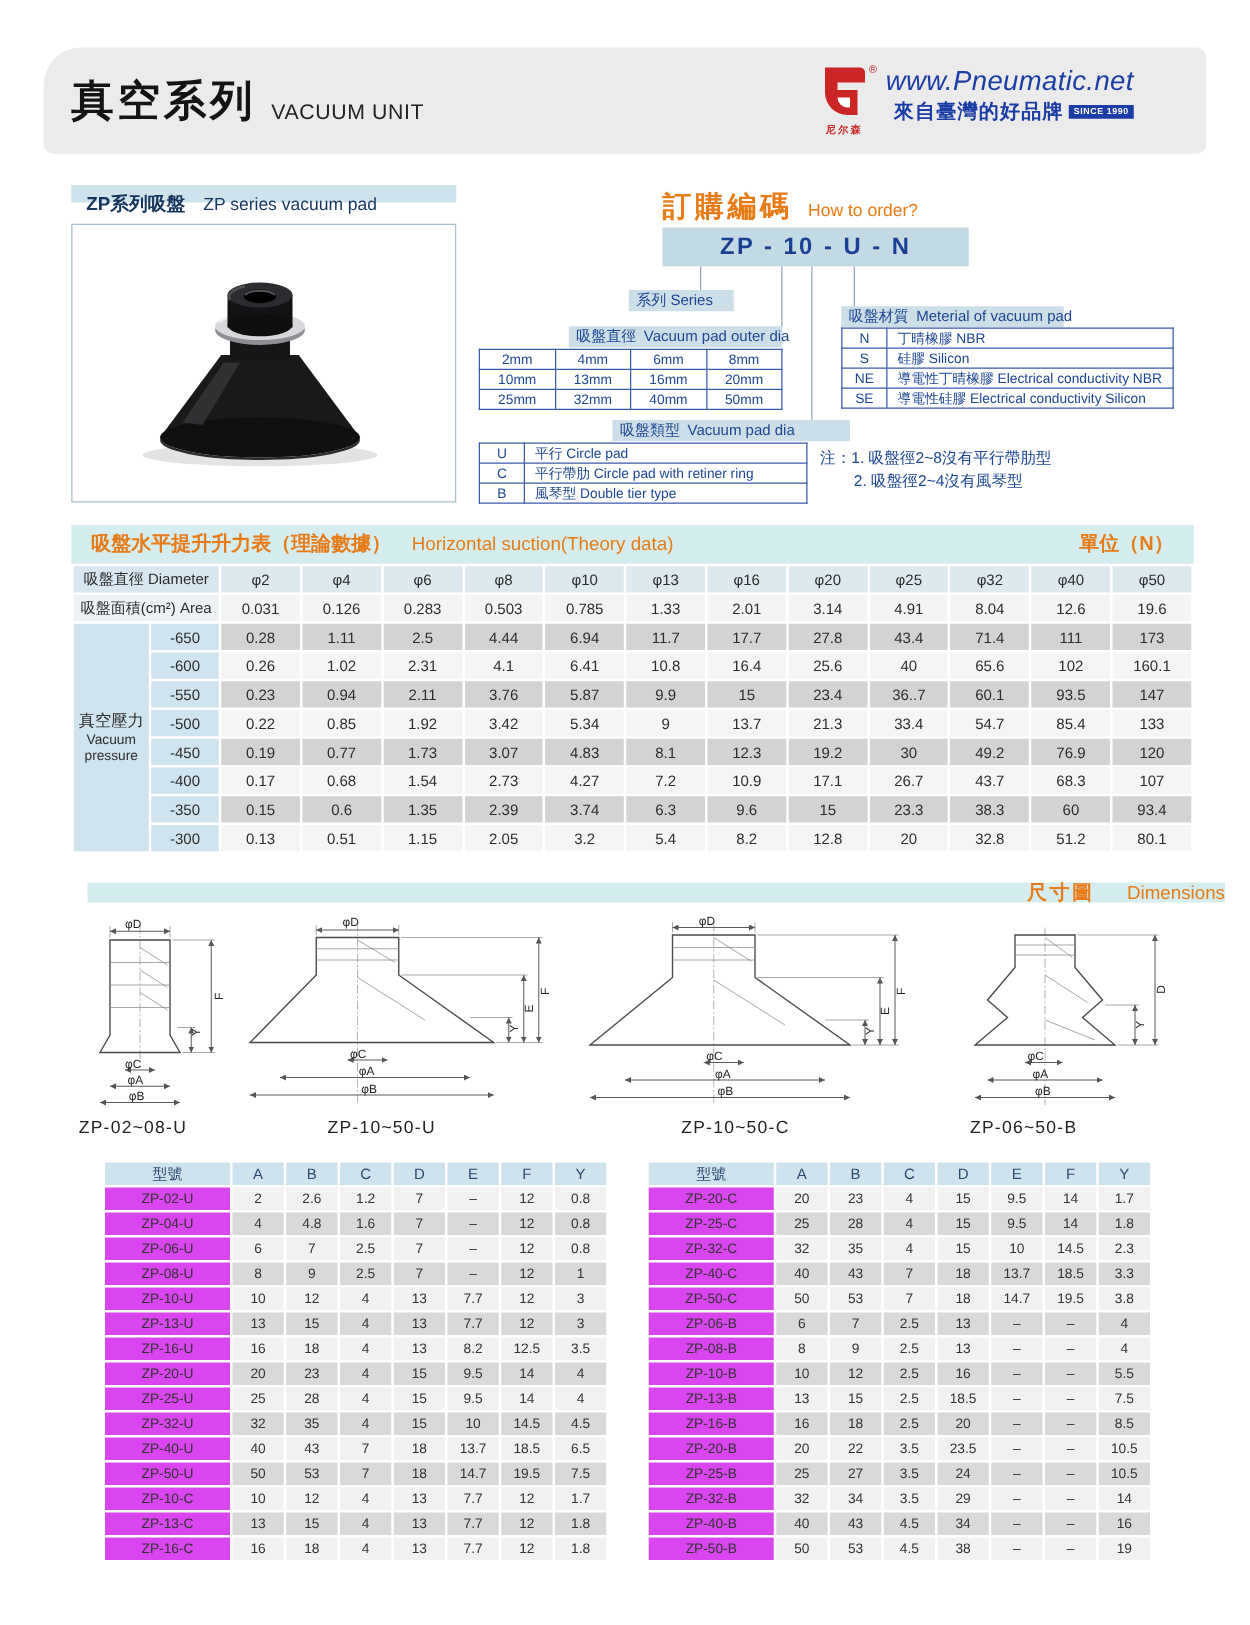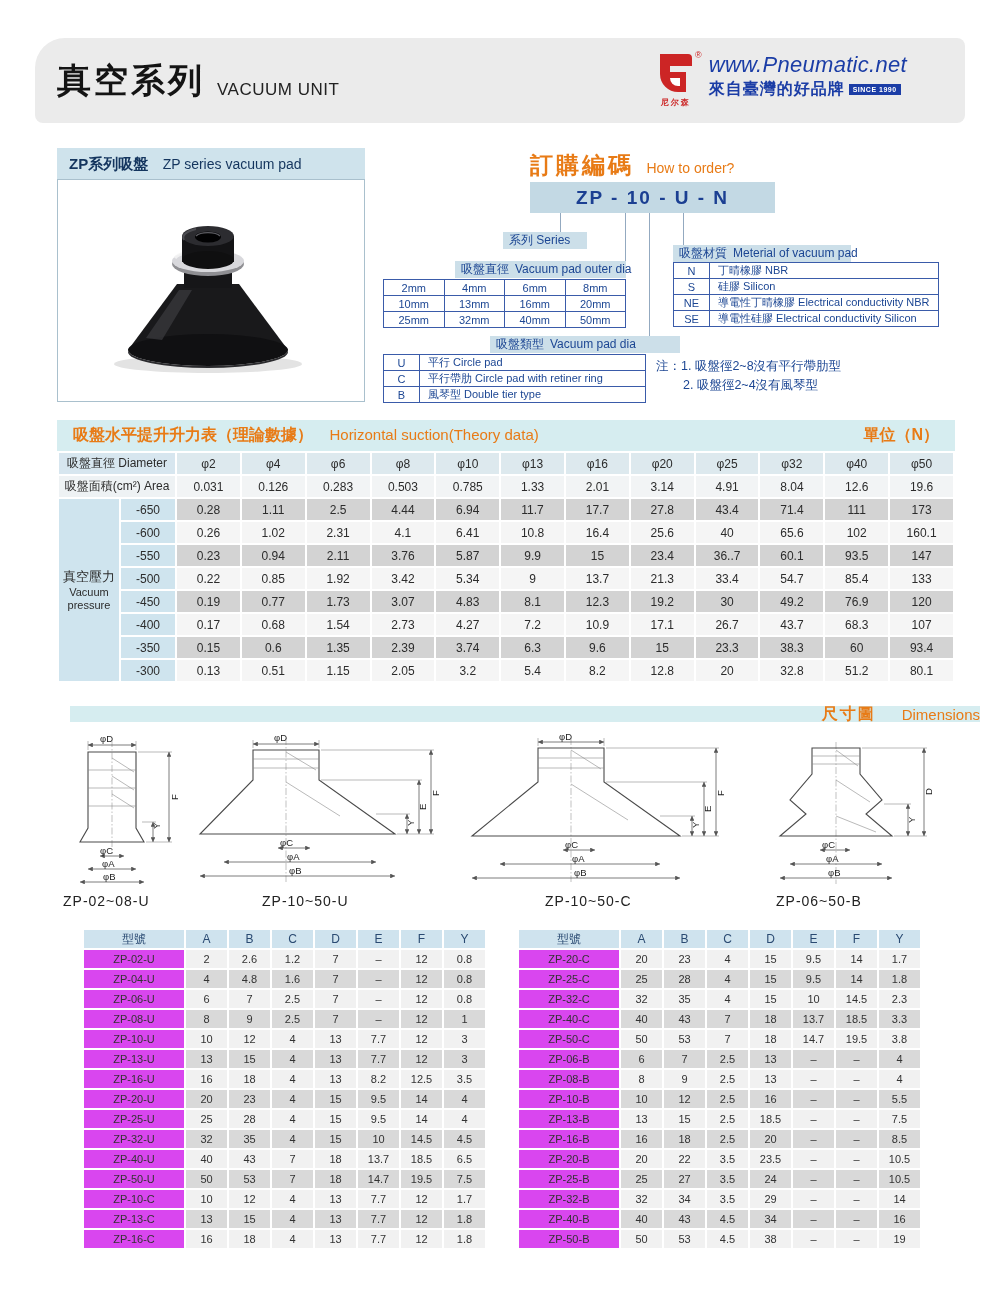--- a/index.html
+++ b/index.html
@@ -7,26 +7,26 @@
 
   
   .topband{position:absolute;left:35px;top:38px;width:930px;height:85px;background:#ebebeb;border-radius:30px 8px 8px 8px;}
   .t-zh{position:absolute;left:22px;top:20px;font-size:34px;font-weight:bold;color:#141414;letter-spacing:3px;}
   .t-en{position:absolute;left:182px;top:42px;font-size:17px;font-weight:normal;color:#222;letter-spacing:.5px;}
   .logo{position:absolute;right:58px;top:14px;display:flex;gap:9px;align-items:flex-start;}
   .logo-mark-wrap{position:relative;width:48px;text-align:center;}
   .reg{position:absolute;top:-2px;right:-2px;font-size:9px;color:#cc2525;}
   .logo-cn{font-size:8px;color:#cc2525;letter-spacing:2px;margin-top:-1px;font-weight:bold;}
   .logo-url{font-size:22px;font-weight:normal;font-style:italic;color:#1b3da6;letter-spacing:.3px;}
-  .logo-line2{margin-top:1px;display:flex;align-items:center;gap:4px;}
+  .logo-line2{margin-top:1px;display:flex;align-items:center;gap:4px;justify-content:flex-end;}
   .logo-slogan{font-size:16px;font-weight:bold;color:#1b3da6;letter-spacing:1px;}
   .logo-since{font-size:7px;font-weight:bold;color:#fff;background:#1b3da6;padding:2px 4px;letter-spacing:.5px;}
 
   
-  .prod-head{position:absolute;left:57px;top:148px;width:308px;height:31px;background:#cfe3ec;line-height:31px;padding-left:12px;box-sizing:border-box;}
+  .prod-head{position:absolute;left:57px;top:148px;width:308px;height:14px;background:#cfe3ec;line-height:31px;padding-left:12px;box-sizing:border-box;}
   .ph-zh{font-size:15px;font-weight:bold;color:#14355e;}
   .ph-en{font-size:14px;color:#14355e;margin-left:10px;}
   .prod-box{position:absolute;left:57px;top:179px;width:306px;height:221px;background:#fff;border:1px solid #a9c0cd;}
 
   
   .order-head{position:absolute;left:530px;top:150px;}
   .oh-zh{font-size:23px;font-weight:bold;color:#e87b16;letter-spacing:3px;}
   .oh-en{font-size:14px;color:#e87b16;margin-left:8px;}
   .code-box{position:absolute;left:530px;top:182px;width:245px;height:31px;background:#c3d9e4;text-align:center;line-height:31px;font-size:19px;font-weight:bold;color:#1b3f92;letter-spacing:2px;}
   .vline{position:absolute;width:0;border-left:1px solid #93a9c0;}

